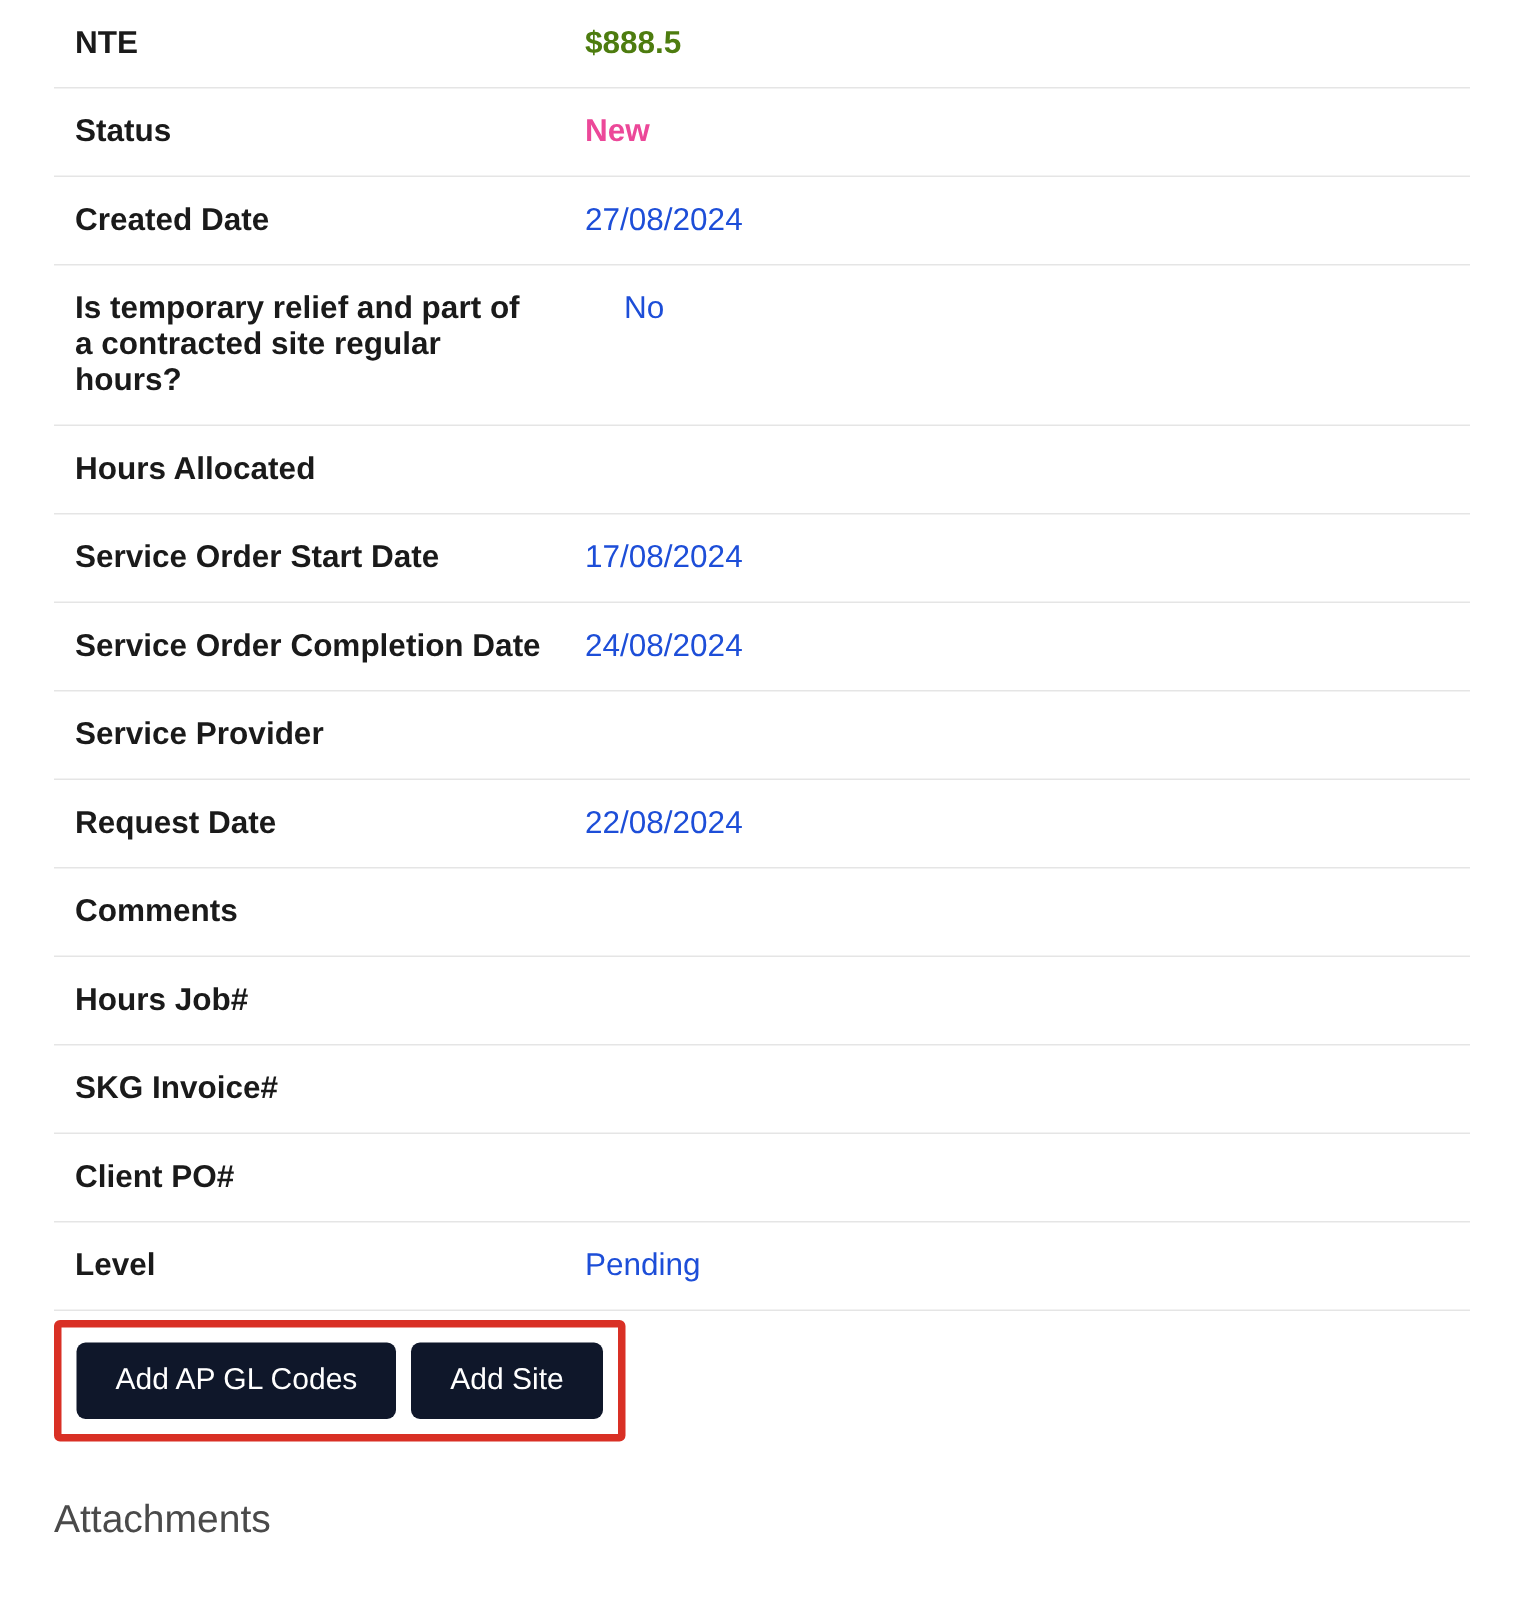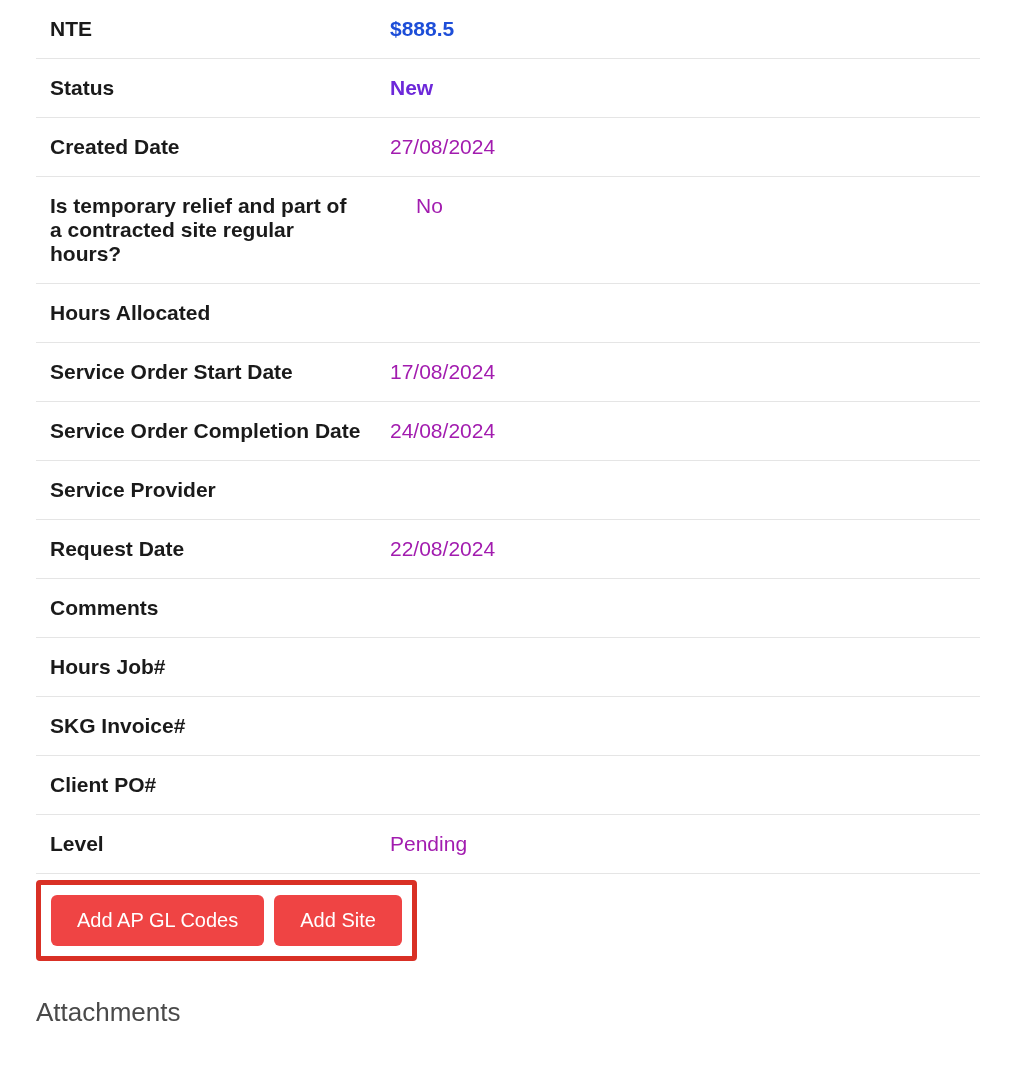--- a/index.html
+++ b/index.html
@@ -25,47 +25,47 @@
       vertical-align: top;
     }
     .label-cell {
       font-weight: 700;
       font-size: 21px;
       color: #1a1a1a;
       width: 340px;
     }
     .value-cell {
       font-size: 21px;
-      color: #a21caf;
+      color: #1d4ed8;
     }
     .value-nte {
-      color: #1d4ed8;
+      color: #4d7c0f;
       font-weight: 700;
     }
     .value-status {
-      color: #6d28d9;
+      color: #ec4899;
       font-weight: 700;
     }
     .wide-row td.label-cell {
       width: auto;
     }
     .wide-row td.value-cell {
       padding-left: 40px;
       width: auto;
     }
     .button-bar {
       margin-top: 6px;
       padding: 10px;
       border: 5px solid #d93025;
       border-radius: 4px;
       display: inline-flex;
       gap: 10px;
     }
     .btn {
-      background: #ef4444;
+      background: #0f172a;
       color: #ffffff;
       border: none;
       border-radius: 6px;
       padding: 14px 26px;
       font-size: 20px;
       font-weight: 400;
       cursor: pointer;
       font-family: inherit;
     }
     .section-heading {

